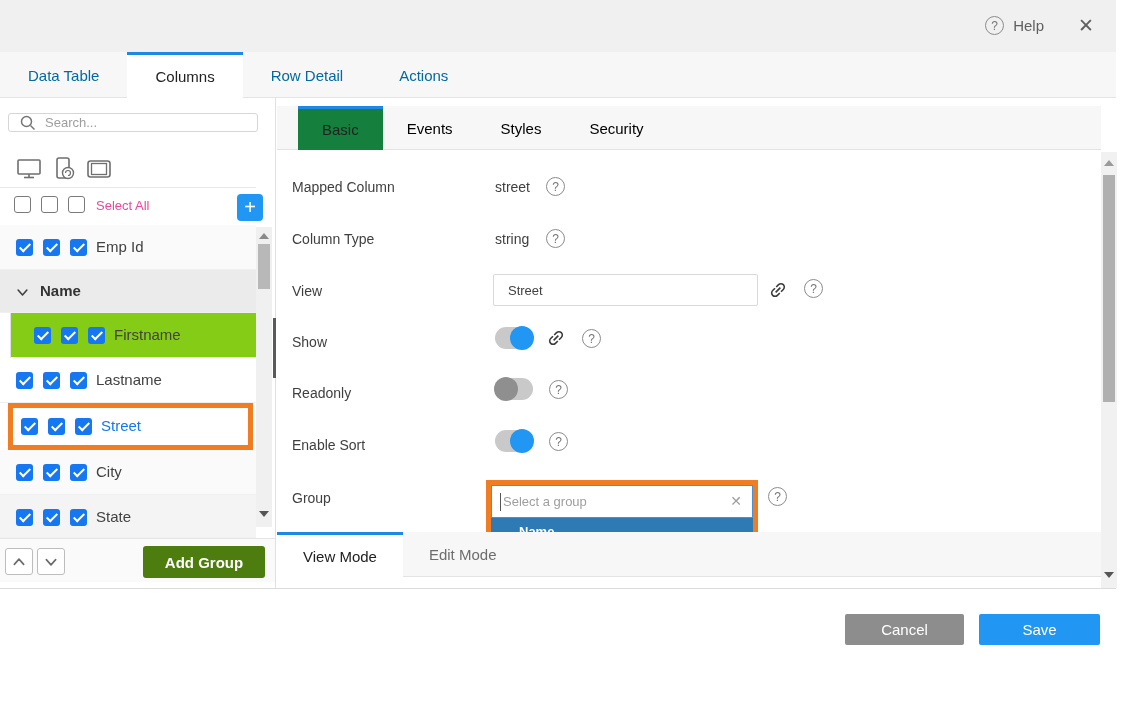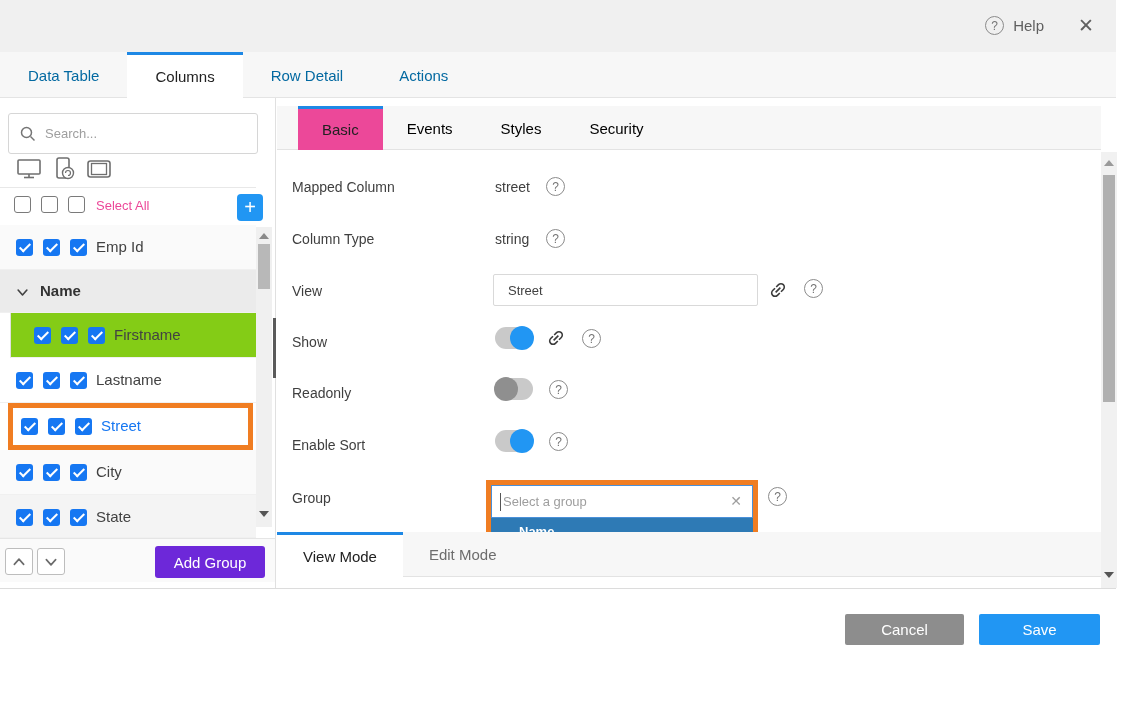--- a/index.html
+++ b/index.html
@@ -21,21 +21,21 @@
   
   #toptabs { left:0; top:52px; width:1116px; height:46px; background:#f7f7f7;
     border-bottom:1px solid #e4e4e4; display:flex; }
   .ttab { height:46px; padding:0 28px; display:flex; align-items:center;
     font-size:15px; color:#0369a1; cursor:pointer; }
   .ttab.active { background:#fff; color:#212121; border-top:3px solid #1e88e5;
     padding-top:0; margin-bottom:-1px; }
 
   
   #side { left:0; top:98px; width:276px; height:490px; background:#fff; border-right:1px solid #e0e0e0; }
-  #search { position:absolute; left:8px; top:15px; width:250px; height:41px;
+  #search { position:absolute; left:8px; top:15px; width:250px; height:19px;
     border:1px solid #d6d6d6; border-radius:3px; background:#fff; display:flex; align-items:center; }
   #search svg { margin-left:11px; }
   #search .ph { margin-left:9px; font-size:13px; color:#9e9e9e; }
   #devrow { position:absolute; left:0; top:52px; width:256px; height:38px;
     display:flex; align-items:center; gap:9px; padding-left:15px; border-bottom:1px solid #e8e8e8; }
   #selallrow { position:absolute; left:0; top:91px; width:276px; height:36px; }
   .cb { position:absolute; width:17px; height:17px; border-radius:3px; }
   .cb.empty { border:1.6px solid #7a7a7a; background:#fff; }
   .cb.checked { background:#1677f2; }
   .cb.checked::after { content:''; position:absolute; left:5.5px; top:2px; width:4px; height:9px;
@@ -67,28 +67,28 @@
     border-top:6px solid #555; }
   #sscroll .tri-up { position:absolute; left:3px; top:6px; }
   #sscroll .thumb { position:absolute; left:2px; top:17px; width:12px; height:45px; background:#b8b8b8; }
   #sscroll .tri-down { position:absolute; left:3px; top:284px; }
   #draghandle { position:absolute; left:273px; top:220px; width:3px; height:60px; background:#5a5a5a; }
 
   #sidebottom { position:absolute; left:0; top:440px; width:276px; height:44px;
     background:#fafafa; border-top:1px solid #e5e5e5; border-right:1px solid #e0e0e0; }
   .navbtn { position:absolute; top:9px; width:28px; height:27px; border:1px solid #bdbdbd;
     border-radius:3px; background:#fff; display:flex; align-items:center; justify-content:center; cursor:pointer; }
-  #addgroup { position:absolute; right:10px; top:7px; width:110px; height:32px; background:#6d28d9;
-    border:none; border-radius:3px; color:#fff; font-size:15px; cursor:pointer; font-family:inherit; }
+  #addgroup { position:absolute; right:10px; top:7px; width:122px; height:32px; background:#4d7c0f;
+    border:none; border-radius:3px; color:#fff; font-size:15px; cursor:pointer; font-family:inherit;font-weight:bold; }
 
   
   #ptabs { left:277px; top:106px; width:824px; height:44px; background:#f7f7f7;
     border-bottom:1px solid #e3e3e3; display:flex; padding-left:21px; }
   .ptab { height:44px; padding:0 24px; display:flex; align-items:center; font-size:15px; color:#000000; cursor:pointer; }
-  .ptab.active { background:#ec4899; color:#212121; border-top:3px solid #1e88e5; margin-bottom:-1px; }
+  .ptab.active { background:#15803d; color:#212121; border-top:3px solid #1e88e5; margin-bottom:-1px; }
 
   .frow-label { position:absolute; left:292px; font-size:14px; color:#3f3f3f; }
   .fval { position:absolute; left:495px; font-size:14px; color:#3f3f3f; }
   .helpq { position:absolute; }
 
   #titleinput { position:absolute; left:493px; top:274px; width:265px; height:32px;
     border:1px solid #d9d9d9; border-radius:2px; background:#fff; display:flex; align-items:center; }
   #titleinput span { margin-left:14px; font-size:13px; color:#424242; }
 
   .switch { position:absolute; width:38px; height:22px; border-radius:11px; background:#c9c9c9; cursor:pointer; }

